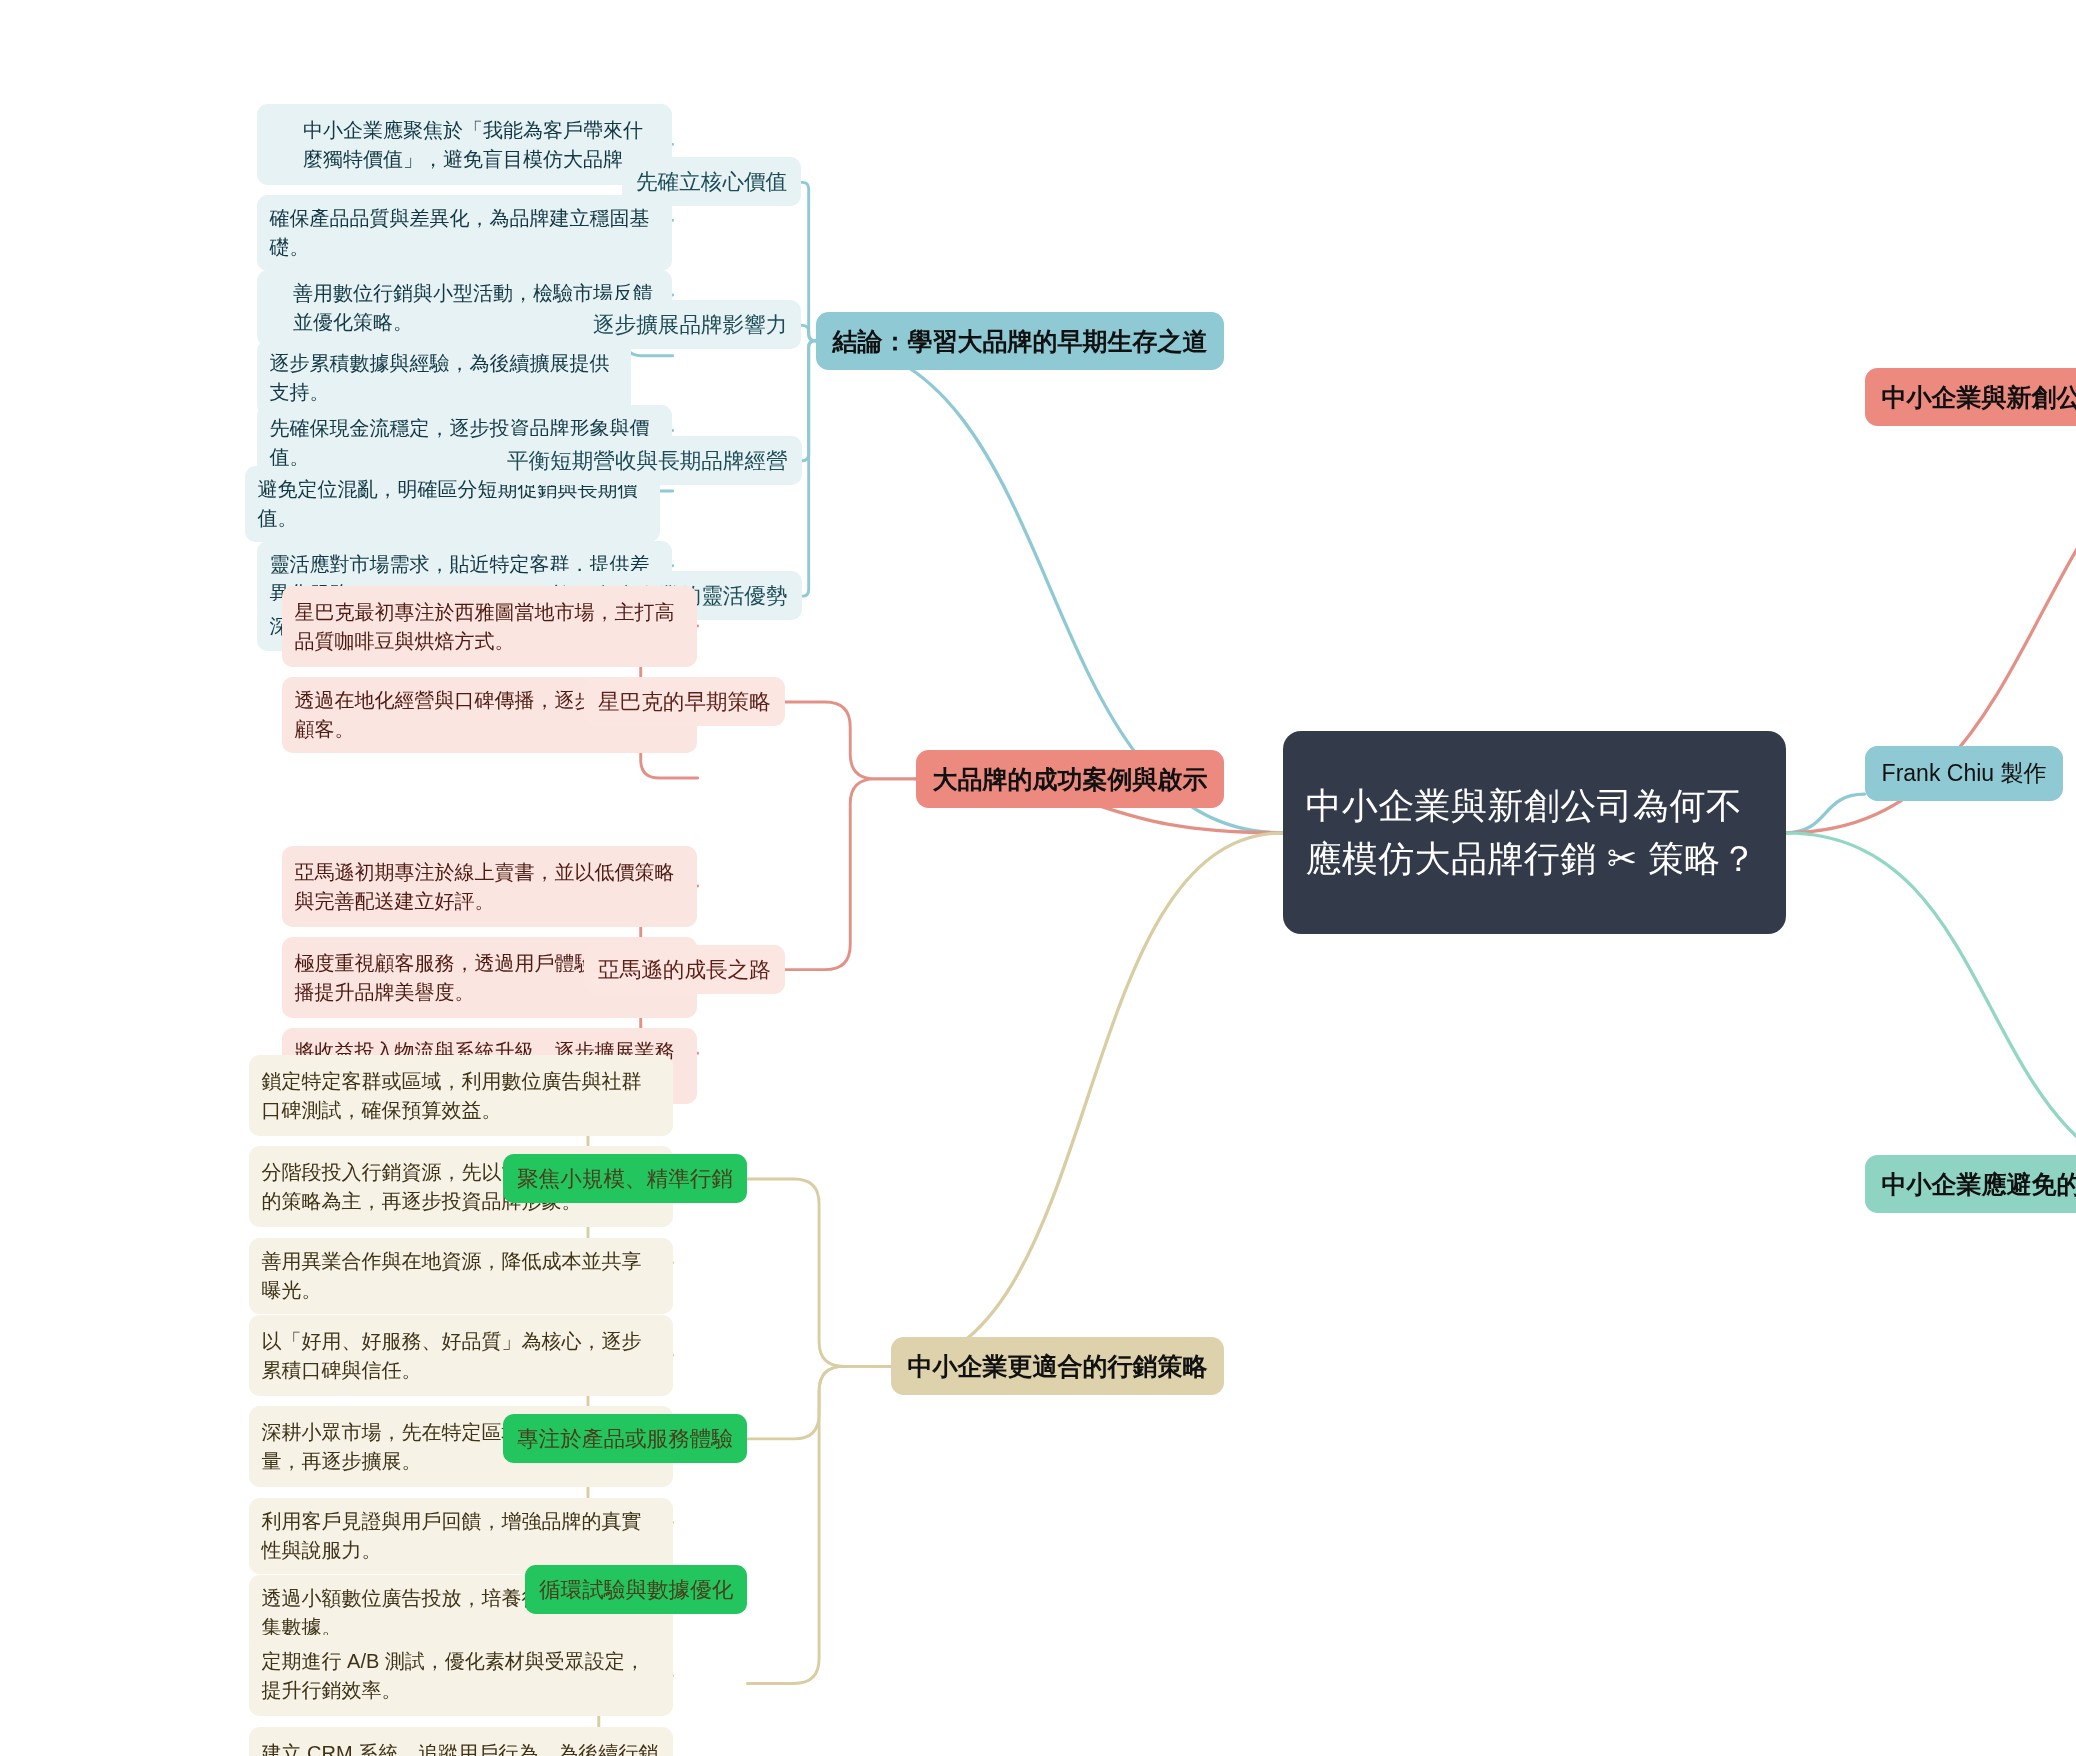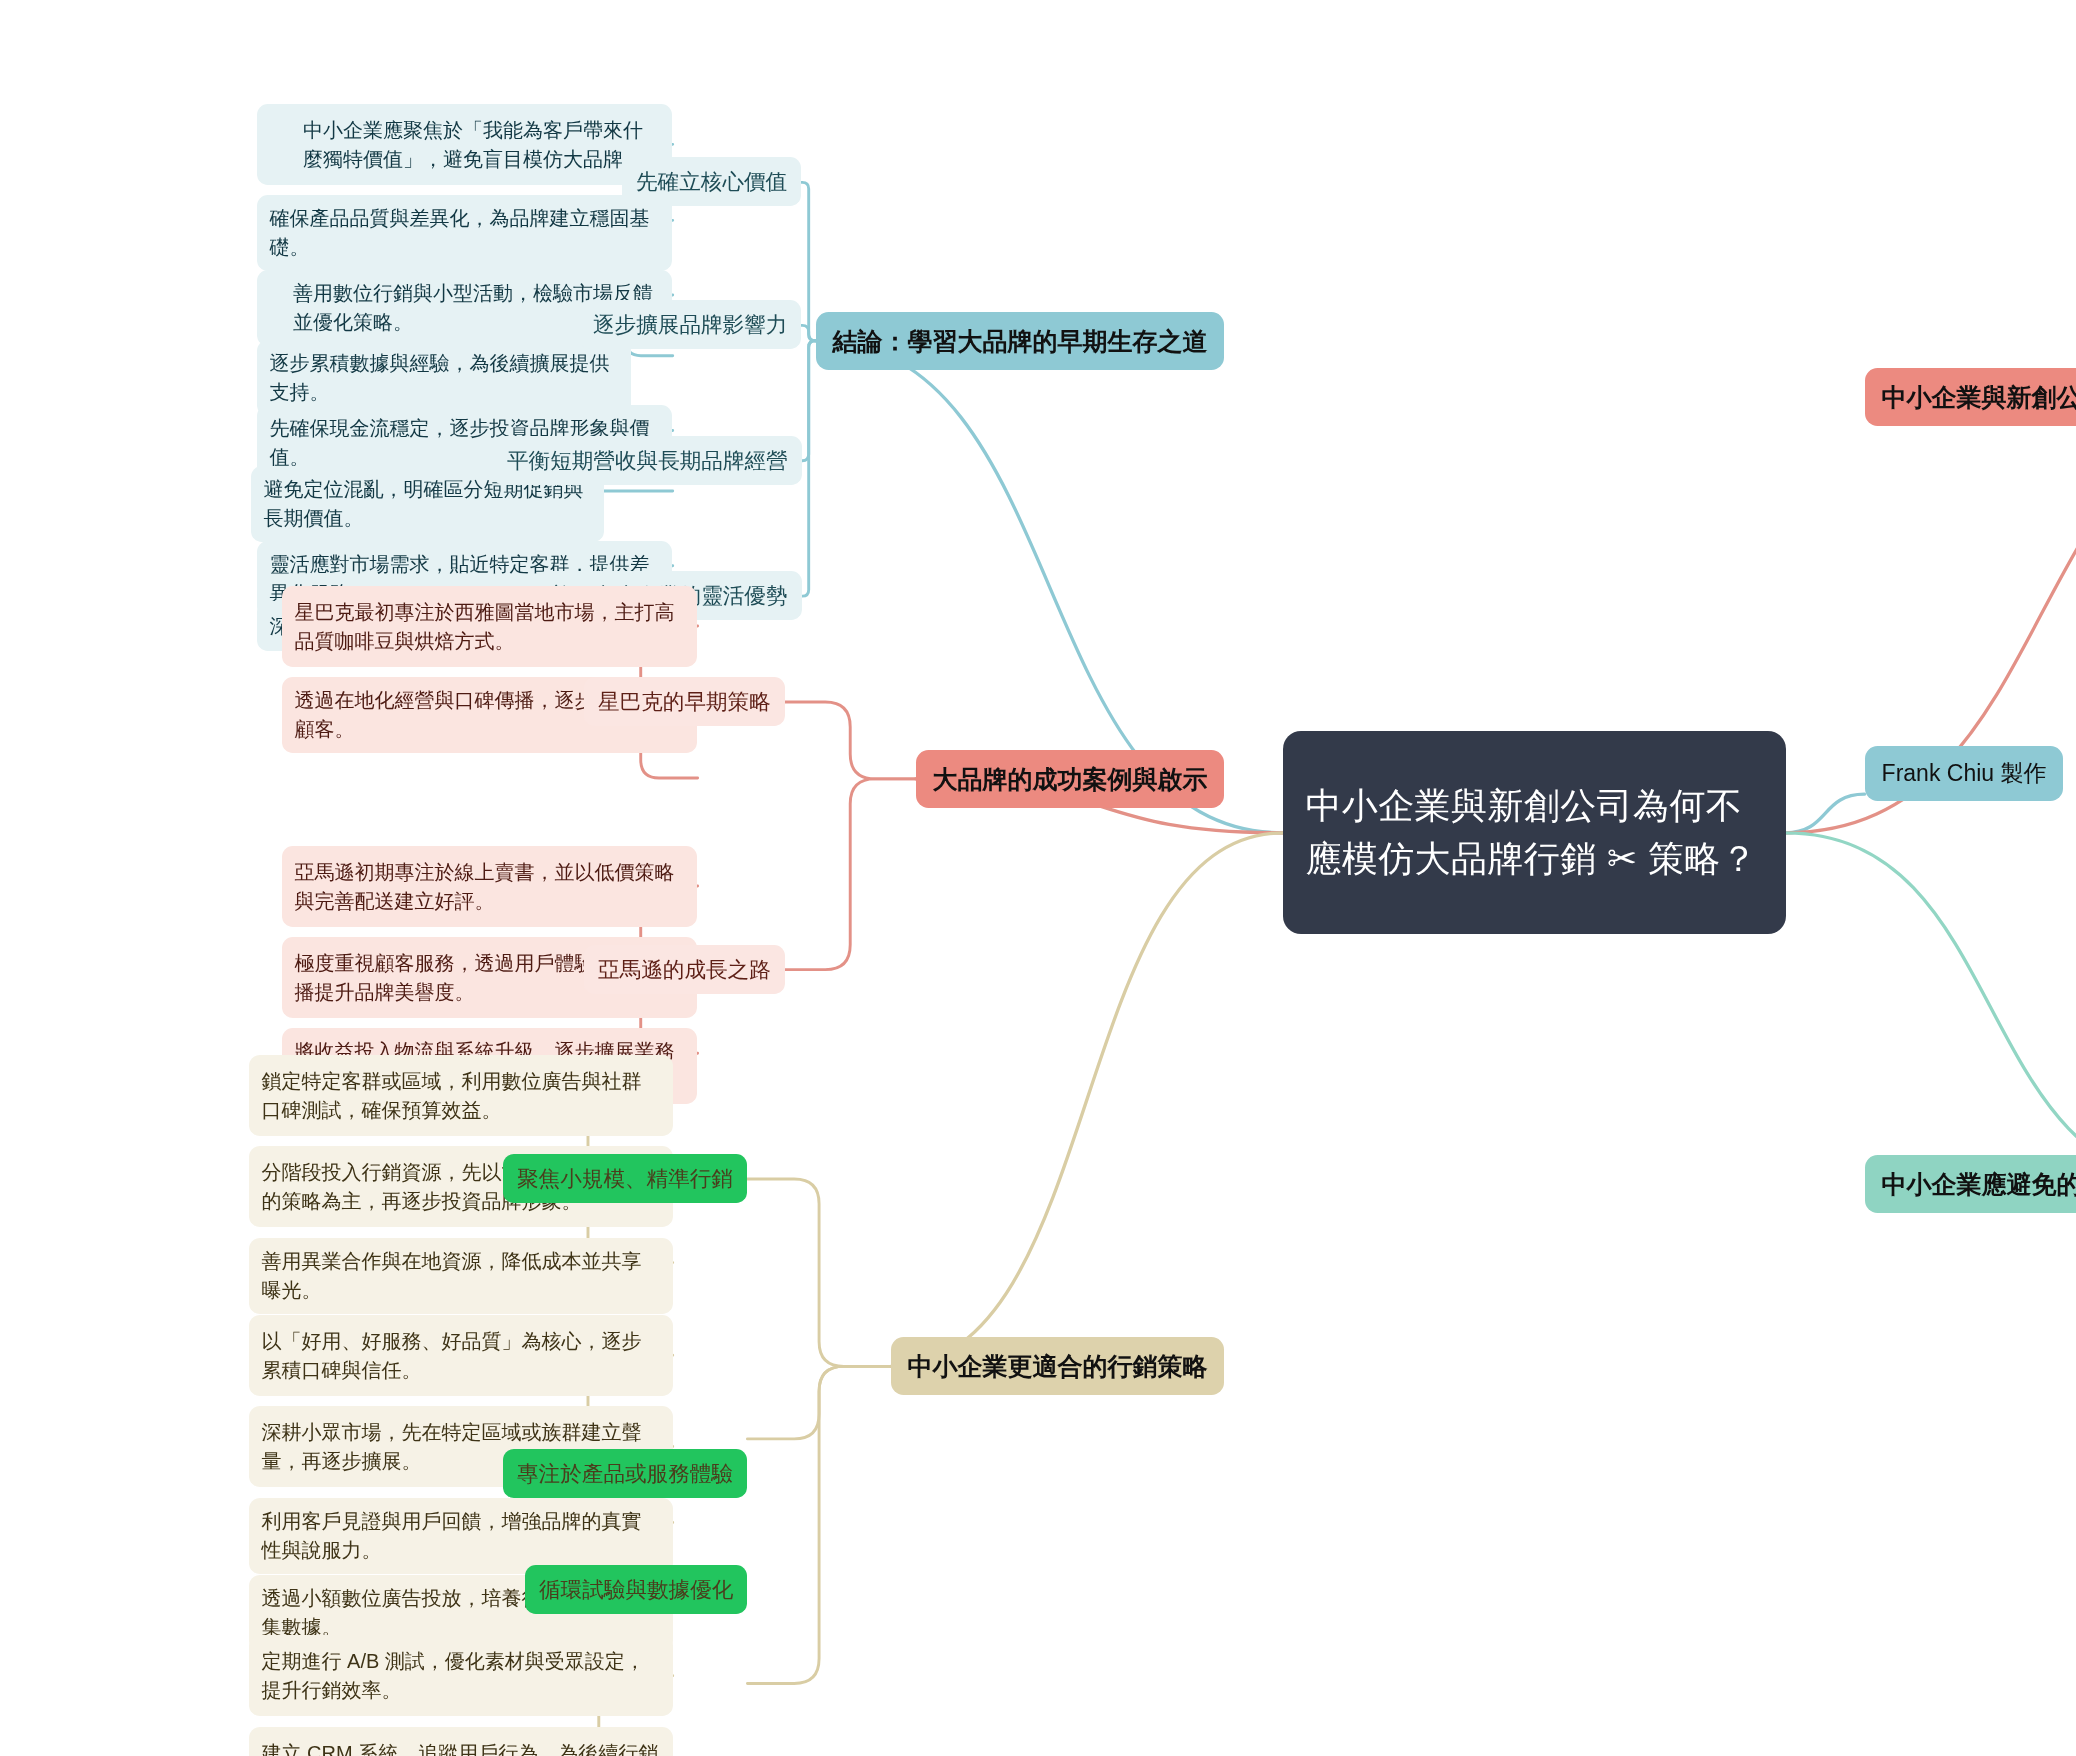--- a/index.html
+++ b/index.html
@@ -123,21 +123,21 @@
     </div>
     <div class="node leaf teal" style="left: 257px; top: 270px; width: 415px; min-height: 50px; padding-left: 36px;">
       <span>善用數位行銷與小型活動，檢驗市場反饋並優化策略。</span>
     </div>
     <div class="node leaf teal" style="left: 257px; top: 340px; width: 374px; min-height: 50px;">
       <span>逐步累積數據與經驗，為後續擴展提供支持。</span>
     </div>
     <div class="node leaf teal" style="left: 257px; top: 405px; width: 415px; min-height: 50px;">
       <span>先確保現金流穩定，逐步投資品牌形象與價值。</span>
     </div>
-    <div class="node leaf teal" style="left: 251px; top: 466px; width: 353px; min-height: 50px;">
+    <div class="node leaf teal" style="left: 245px; top: 466px; width: 415px; min-height: 50px;">
       <span>避免定位混亂，明確區分短期促銷與長期價值。</span>
     </div>
     <div class="node leaf teal" style="left: 257px; top: 541px; width: 415px; min-height: 50px;">
       <span>靈活應對市場需求，貼近特定客群，提供差異化服務。</span>
     </div>
     <div class="node leaf teal" style="left: 257px; top: 601px; width: 415px; min-height: 50px;">
       <span>深耕小眾市場，逐步擴展品牌影響力。</span>
     </div>
     <div class="node sub teal" style="visibility: visible; left: 622px; top: 157px;">
       <span>先確立核心價值</span>
@@ -201,21 +201,21 @@
     </div>
     <div class="node leaf sand" style="left: 249px; top: 1635px; width: 424px; min-height: 81px;">
       <span>定期進行 A/B 測試，優化素材與受眾設定，提升行銷效率。</span>
     </div>
     <div class="node leaf sand" style="left: 249px; top: 1727px; width: 424px; min-height: 81px;">
       <span>建立 CRM 系統，追蹤用戶行為，為後續行銷策略提供支持。</span>
     </div>
     <div class="node sub sand" style="visibility: visible; left: 503px; top: 1154px;">
       <span>聚焦小規模、精準行銷</span>
     </div>
-    <div class="node sub sand" style="visibility: visible; left: 503px; top: 1449px; align-items: center;">
+    <div class="node sub sand" style="visibility: visible; left: 503px; top: 1414px; align-items: center;">
       <span>專注於產品或服務體驗</span>
     </div>
     <div class="node sub sand" style="visibility: visible; left: 525px; top: 1565px;">
       <span>循環試驗與數據優化</span>
     </div>
     <div class="node main sand" style="visibility: visible; left: 891px; top: 1337px;">
       <span>中小企業更適合的行銷策略</span>
     </div>
     <div class="node main red" style="visibility: visible; left: 1865px; top: 368px;">
       <span>中小企業與新創公司面臨的行銷挑戰</span>

